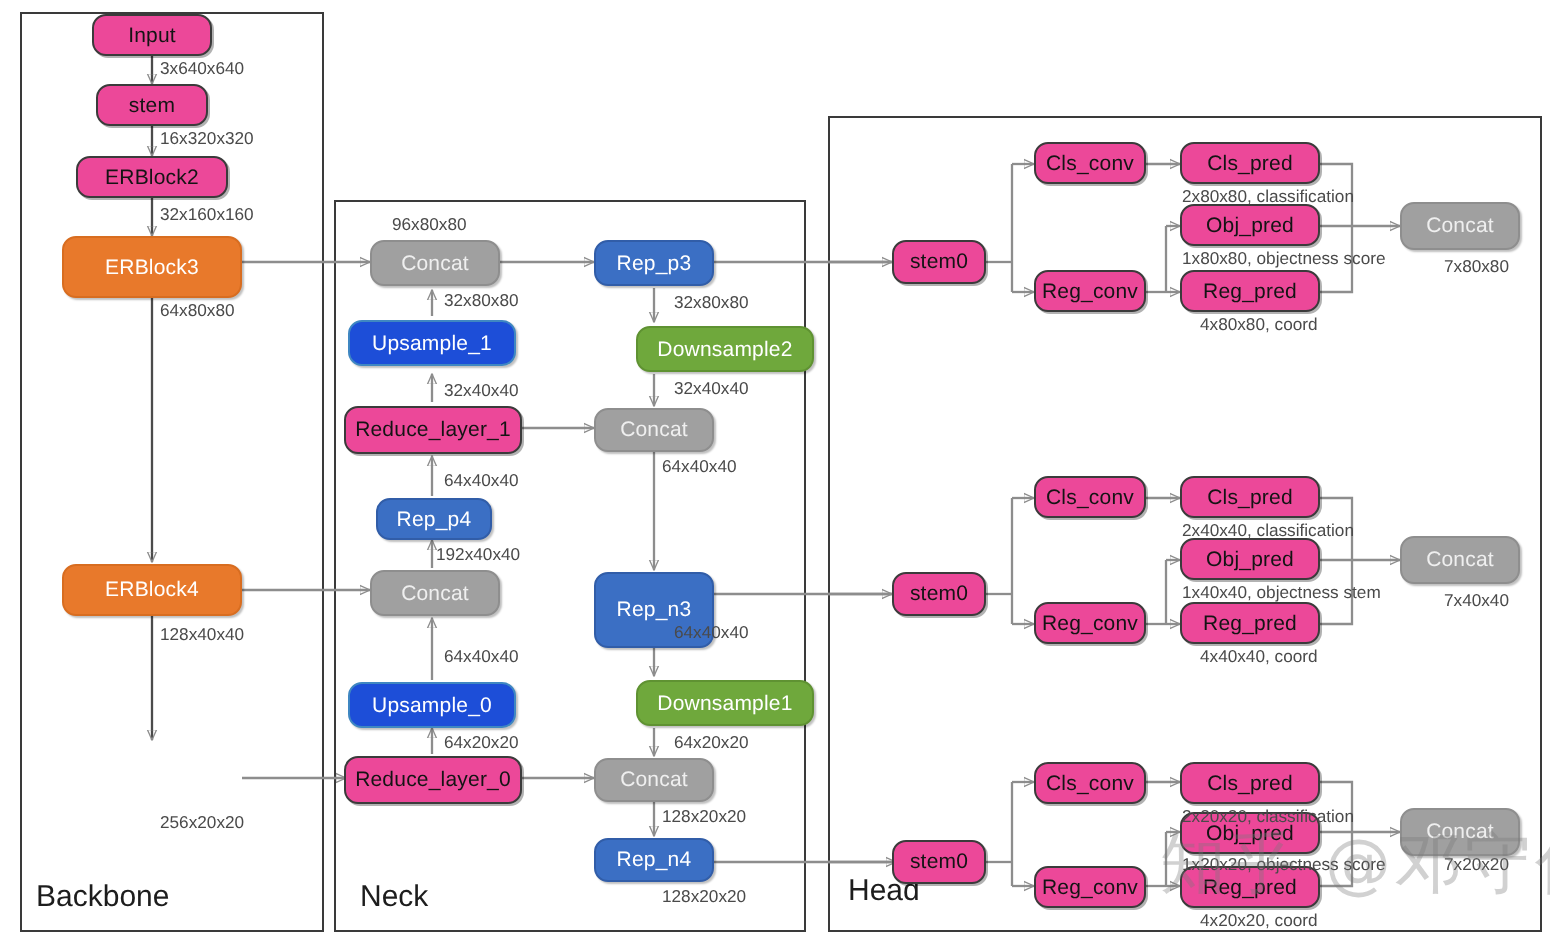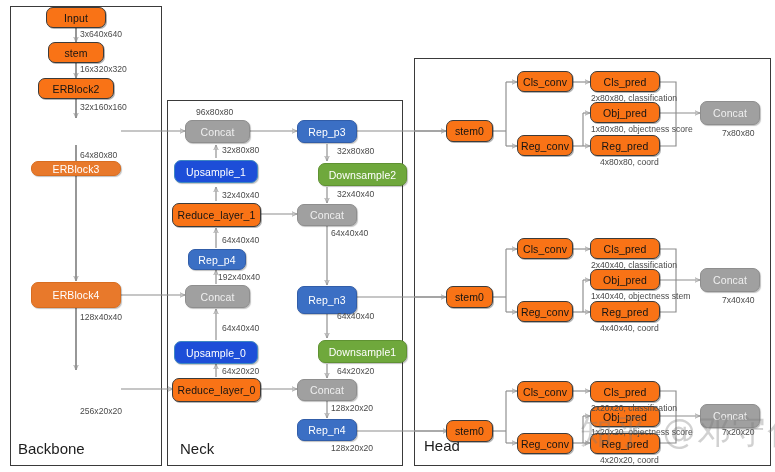--- a/index.html
+++ b/index.html
@@ -6,21 +6,21 @@
   body{width:775px;height:472px;position:relative;overflow:hidden;
        font-family:"Liberation Sans","DejaVu Sans",sans-serif;}
   #stage{position:absolute;left:0;top:0;width:775px;height:472px;}
 
   .panel{position:absolute;border:1.4px solid #3a3a3a;background:transparent;box-sizing:border-box;}
   .panel-label{position:absolute;font-size:15px;color:#1d1d1d;white-space:nowrap;}
 
   .node{position:absolute;box-sizing:border-box;display:flex;align-items:center;
         justify-content:center;border-radius:7px;white-space:nowrap;
         font-size:10.5px;letter-spacing:.1px;}
-  .n-white{background:#f97316;border:1.3px solid #3b3b3b;color:#141414;box-shadow:1px 1px 0 rgba(0,0,0,.30);}
+  .n-white{background:#ec4899;border:1.3px solid #3b3b3b;color:#141414;box-shadow:1px 1px 0 rgba(0,0,0,.30);}
   .n-orange{background:#e8792b;border:1px solid #d86d20;color:#ffffff;box-shadow:1px 1px 1px rgba(0,0,0,.25);}
   .n-blue{background:#3b6fc4;border:1px solid #315da8;color:#ffffff;box-shadow:1px 1px 1px rgba(0,0,0,.25);}
   .n-ltblue{background:#1d4ed8;border:1px solid #3f87c2;color:#ffffff;box-shadow:1px 1px 1px rgba(0,0,0,.25);}
   .n-green{background:#6fa83c;border:1px solid #5f9232;color:#ffffff;box-shadow:1px 1px 1px rgba(0,0,0,.25);margin-left:29px;}
   .n-gray{background:#a0a0a0;border:1px solid #8e8e8e;color:#efefef;box-shadow:1px 1px 1px rgba(0,0,0,.25);}
 
   .tag{position:absolute;font-size:8.6px;color:#4a4a4a;white-space:nowrap;}
 
   .wm{position:absolute;font-size:33px;color:rgba(120,120,120,.34);
       font-family:"DejaVu Sans",sans-serif;white-space:nowrap;letter-spacing:2px;}
@@ -145,39 +145,39 @@
     <path d="M583,416 L590,416" marker-end="url(#ahl)"></path>
     <path d="M583,443 L590,443" marker-end="url(#ahl)"></path>
     <path d="M660,391 L676,391 L676,416"></path>
     <path d="M660,443 L676,443 L676,416"></path>
     <path d="M660,416 L700,416" marker-end="url(#ahl)"></path>
   </svg>
 
   <div class="node n-white" style="left:46px;top:7px;width:60px;height:21px;">Input</div>
   <div class="node n-white" style="left:48px;top:42px;width:56px;height:21px;">stem</div>
   <div class="node n-white" style="left:38px;top:78px;width:76px;height:21px;">ERBlock2</div>
-  <div class="node n-orange" style="left:31px;top:118px;width:90px;height:15px;margin-top:43px;">ERBlock3</div>
+  <div class="node n-orange" style="left:31px;top:118px;width:90px;height:31px;">ERBlock3</div>
   <div class="node n-orange" style="left:31px;top:282px;width:90px;height:26px;">ERBlock4</div>
 
   <div class="tag" style="left:80px;top:29px;">3x640x640</div>
   <div class="tag" style="left:80px;top:64px;">16x320x320</div>
   <div class="tag" style="left:80px;top:102px;">32x160x160</div>
   <div class="tag" style="left:80px;top:150px;">64x80x80</div>
   <div class="tag" style="left:80px;top:312px;">128x40x40</div>
   <div class="tag" style="left:80px;top:406px;text-align:center;">256x20x20</div>
 
   <div class="node n-gray" style="left:185px;top:120px;width:65px;height:23px;">Concat</div>
   <div class="node n-blue" style="left:297px;top:120px;width:60px;height:23px;">Rep_p3</div>
   <div class="node n-ltblue" style="left:174px;top:160px;width:84px;height:23px;">Upsample_1</div>
   <div class="node n-green" style="left:289px;top:163px;width:89px;height:23px;">Downsample2</div>
   <div class="node n-white" style="left:172px;top:203px;width:89px;height:24px;">Reduce_layer_1</div>
   <div class="node n-gray" style="left:297px;top:204px;width:60px;height:22px;">Concat</div>
   <div class="node n-blue" style="left:188px;top:249px;width:58px;height:21px;">Rep_p4</div>
   <div class="node n-gray" style="left:185px;top:285px;width:65px;height:23px;">Concat</div>
-  <div class="node n-blue" style="left:297px;top:286px;width:60px;height:28px;">Rep_n3</div>
+  <div class="node n-blue" style="left:297px;top:286px;width:60px;height:38px;">Rep_n3</div>
   <div class="node n-ltblue" style="left:174px;top:341px;width:84px;height:23px;">Upsample_0</div>
   <div class="node n-green" style="left:289px;top:340px;width:89px;height:23px;">Downsample1</div>
   <div class="node n-white" style="left:172px;top:378px;width:89px;height:24px;">Reduce_layer_0</div>
   <div class="node n-gray" style="left:297px;top:379px;width:60px;height:22px;">Concat</div>
   <div class="node n-blue" style="left:297px;top:419px;width:60px;height:22px;">Rep_n4</div>
 
   <div class="tag" style="left:196px;top:107px;">96x80x80</div>
   <div class="tag" style="left:222px;top:145px;">32x80x80</div>
   <div class="tag" style="left:337px;top:146px;">32x80x80</div>
   <div class="tag" style="left:222px;top:190px;">32x40x40</div>

